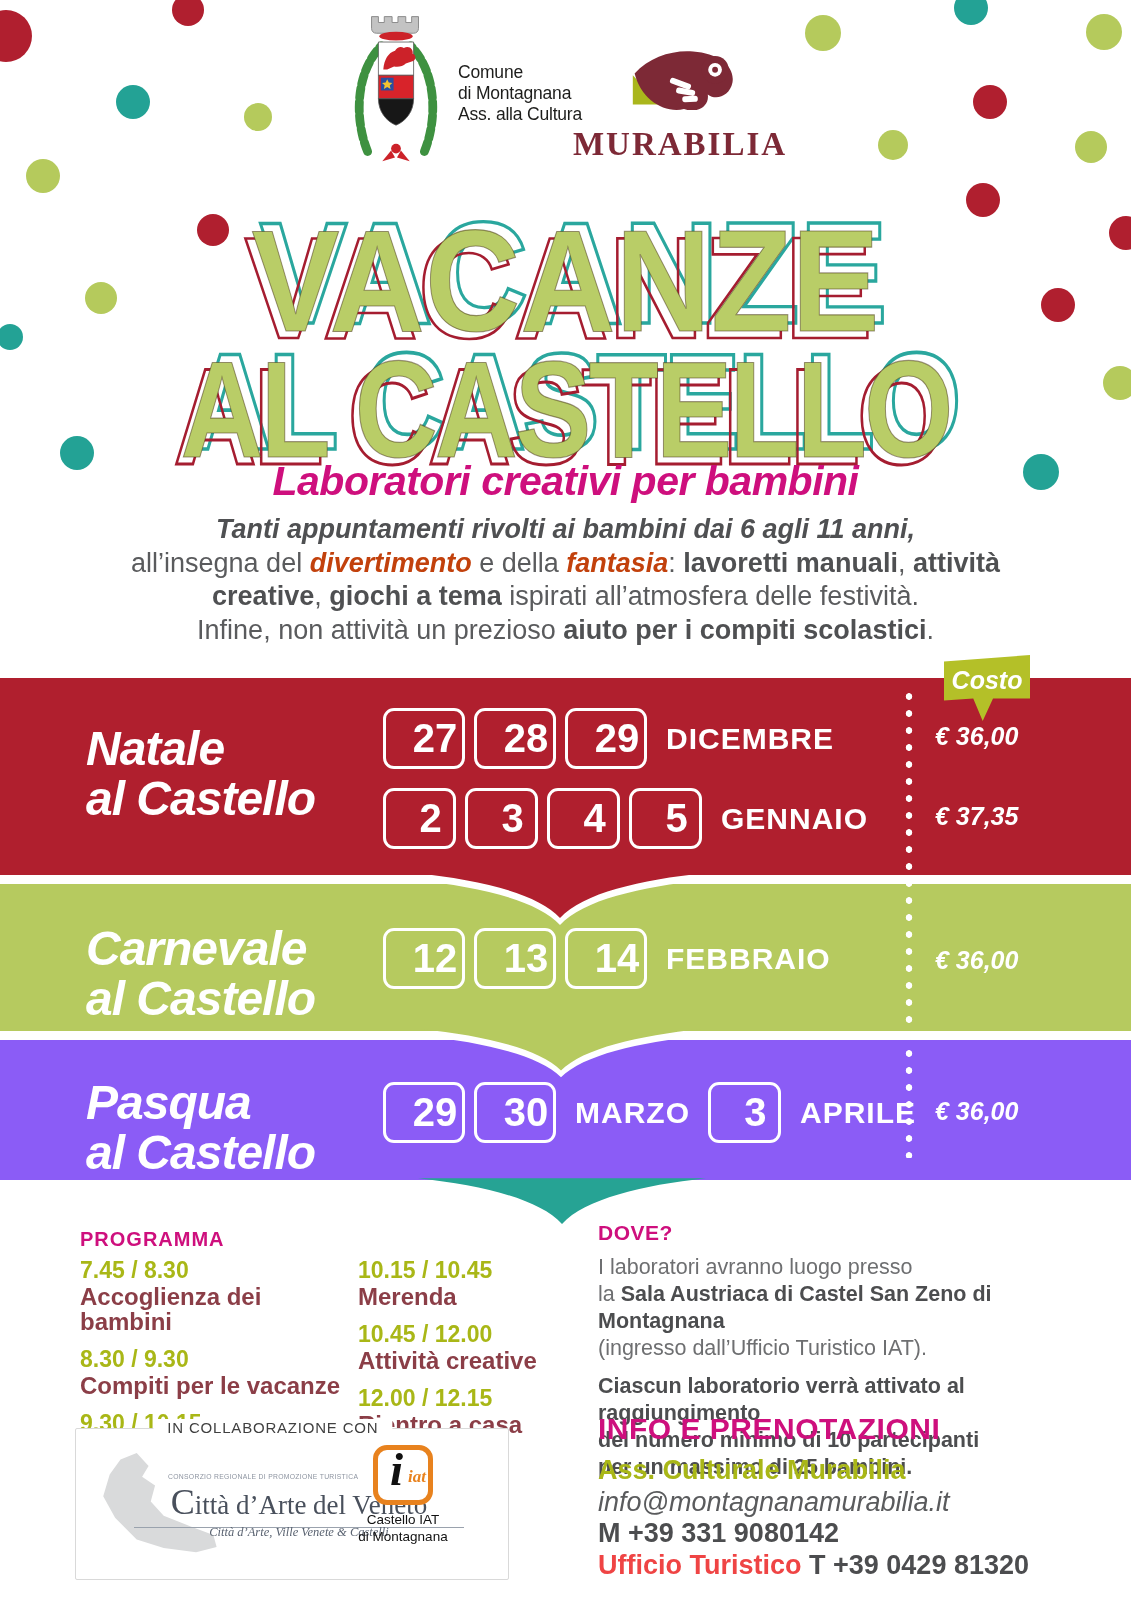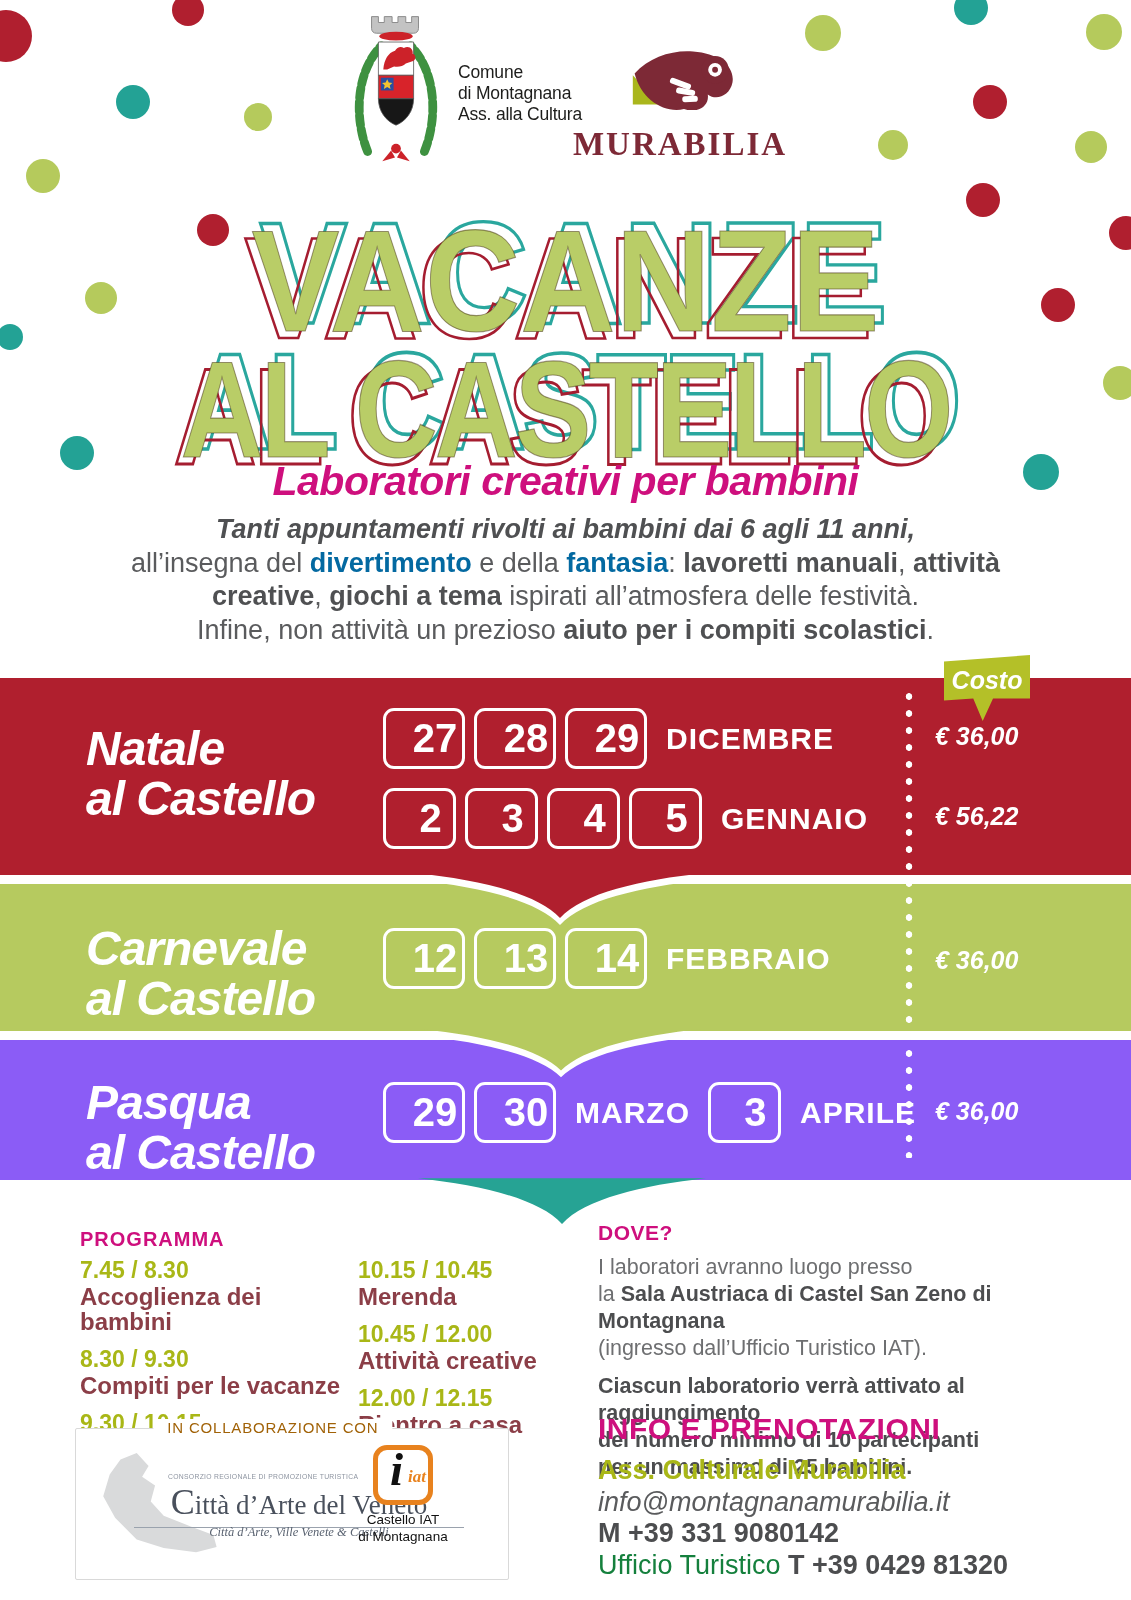--- a/index.html
+++ b/index.html
@@ -23,21 +23,21 @@
   .l-red{color:transparent;-webkit-text-stroke:2.5px #a51d30;transform:translate(-7px,6px);}
   .l-fill{color:#b9cd67;-webkit-text-stroke:1px rgba(70,50,25,0.5);}
   .subtitle{position:absolute;left:0;width:100%;top:458px;text-align:center;
             font-size:41px;font-weight:bold;font-style:italic;color:#ce0f7d;letter-spacing:-0.5px;}
 
   
   .intro{position:absolute;left:60px;right:60px;top:513px;text-align:center;
          font-size:27px;line-height:33.5px;color:#5a5b5d;}
   .intro .bi{font-weight:bold;font-style:italic;color:#4f5052;}
   .intro .b{font-weight:bold;color:#4f5052;}
-  .intro .hl{font-weight:bold;color:#0369a1;}
+  .intro .hl{font-weight:bold;font-style:italic;color:#c2410c;}
 
   
   .band{position:absolute;left:0;width:1131px;}
   .band-red{top:678px;height:197px;background:#b01f2e;}
   .band-green{top:884px;height:147px;background:#b6ca5f;}
   .band-teal{top:1040px;height:140px;background:#8b5cf6;}
   .band-title{position:absolute;left:86px;color:#fff;font-weight:bold;font-style:italic;
               font-size:48px;line-height:50px;letter-spacing:-1px;}
   .date-row{position:absolute;left:383px;display:flex;align-items:center;}
   .daybox{display:flex;align-items:center;justify-content:center;height:55px;
@@ -71,27 +71,27 @@
   .dove p{margin:0 0 11px 0;font-size:21.5px;line-height:27px;color:#6e6f71;}
   .dove .b{font-weight:bold;color:#4c4d4f;}
   .dove .pb{font-weight:bold;color:#4c4d4f;}
 
   
   .info{position:absolute;left:598px;top:1412px;width:490px;}
   .info .line{font-size:27px;line-height:31.5px;}
   .info .org{font-weight:bold;color:#a9b717;}
   .info .email{font-style:italic;color:#5a5b5d;}
   .info .dark{font-weight:bold;color:#4c4d4f;}
-  .info .green{font-weight:normal;color:#15803d;margin-top:8px;}
+  .info .green{font-weight:bold;color:#ef4444;margin-top:8px;}
 
   
   .collab{position:absolute;left:75px;top:1428px;width:432px;height:150px;
           border:1.5px solid #d9d9d9;border-radius:2px;background:#fff;}
   .collab-legend{position:absolute;top:-10px;left:50%;transform:translateX(-58%);
-                 background:#fff;padding:0 14px;font-size:15px;color:#a16207;
+                 background:#fff;padding:0 14px;font-size:15px;color:#404040;
                  letter-spacing:0.8px;white-space:nowrap;}
   .consorzio{position:absolute;left:92px;top:44px;font-size:6.8px;color:#8d94a0;letter-spacing:0.3px;}
   .citta{position:absolute;left:58px;top:52px;width:330px;font-family:"Liberation Serif",serif;
          font-size:27px;color:#49505c;border-bottom:1.5px solid #9aa2ad;padding-bottom:4px;
          text-align:center;white-space:nowrap;}
   .citta::first-letter{font-size:36px;}
   .citta-sub{position:absolute;left:58px;top:96px;width:330px;text-align:center;
              font-family:"Liberation Serif",serif;font-style:italic;font-size:12.5px;color:#596270;}
   .iat{position:absolute;left:252px;top:16px;width:150px;text-align:center;}
   .iat-box{width:50px;height:50px;margin:0 auto;border:5px solid #e8821e;border-radius:14px;
@@ -204,21 +204,21 @@
       <span class="month">DICEMBRE</span>
     </div>
     <div class="date-row" style="top:110px">
       <span class="daybox w1">2</span>
       <span class="daybox w1">3</span>
       <span class="daybox w1">4</span>
       <span class="daybox w1">5</span>
       <span class="month">GENNAIO</span>
     </div>
     <div class="cost" style="top:44px">€ 36,00</div>
-    <div class="cost" style="top:124px">€ 56,22</div>
+    <div class="cost" style="top:124px">€ 37,35</div>
   </div>
 
   <div class="band band-green">
     <div class="band-title" style="top:40px">
       <div>Carnevale</div>
       <div>al Castello</div>
     </div>
     <div class="date-row" style="top:44px">
       <span class="daybox w2">12</span>
       <span class="daybox w2">13</span>

